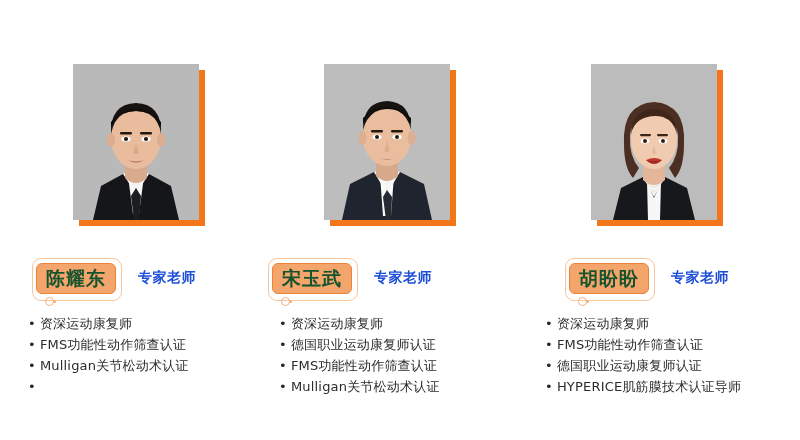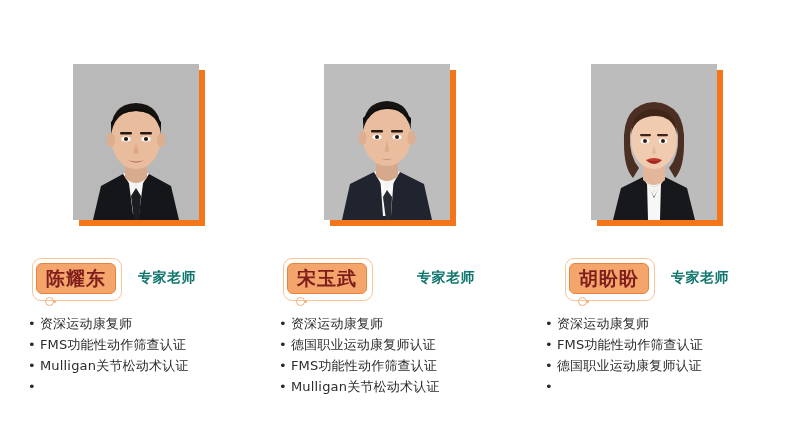--- a/index.html
+++ b/index.html
@@ -102,21 +102,21 @@
     border: 1.5px solid #ED8235;
     border-radius: 6px;
     padding: 3px 9px 4px 9px;
     z-index: 2;
   }
   .badge-name {
     font-family: "DejaVu Sans", "Liberation Sans", sans-serif;
     font-size: 19px;
     font-weight: bold;
     line-height: 22px;
-    color: #7f1d1d;
+    color: #14532d;
     letter-spacing: 1px;
     white-space: nowrap;
     text-align: center;
   }
   .badge-dot {
     position: absolute;
     left: 9px;
     bottom: -12px;
     width: 7px;
     height: 7px;
@@ -133,21 +133,21 @@
     height: 3px;
     border-radius: 50%;
     background: #F3AF7D;
     z-index: 1;
   }
   .role {
     margin-left: 22px;
     font-family: "DejaVu Sans", "Liberation Sans", sans-serif;
     font-size: 14px;
     font-weight: bold;
-    color: #0f766e;
+    color: #1d4ed8;
     white-space: nowrap;
     letter-spacing: 0.5px;
     text-align: center;
   }
 
   
   .cred-list {
     position: absolute;
     left: 28px;
     top: 313px;
@@ -171,21 +171,21 @@
     flex: 0 0 auto;
     color: #2b2b2b;
     font-size: 13px;
     line-height: 21px;
     margin-right: 4px;
   }
 
   
   .card-1 { left: 0; }
   .card-2 .photo-wrap { left: 58px; }
-  .card-2 .name-line  { left: 21px; gap: 28px; }
+  .card-2 .name-line  { left: 6px; }
   .card-2 .cred-list  { left: 13px; }
   .card-3 .photo-wrap { left: 59px; }
   .card-3 .name-line  { left: 37px; }
   .card-3 .cred-list  { left: 13px; }
 </style>
 </head>
 <body>
 
 <div class="page">
   <div class="experts-row">
@@ -375,18 +375,19 @@
         <li class="cred-item">
           <span class="cred-bullet">•</span>
           <span>FMS功能性动作筛查认证</span>
         </li>
         <li class="cred-item">
           <span class="cred-bullet">•</span>
           <span>德国职业运动康复师认证</span>
         </li>
         <li class="cred-item">
           <span class="cred-bullet">•</span>
+          <span>HYPERICE肌筋膜技术认证导师</span>
         </li>
       </ul>
     </div>
 
   </div>
 </div>
 
 </body></html>

